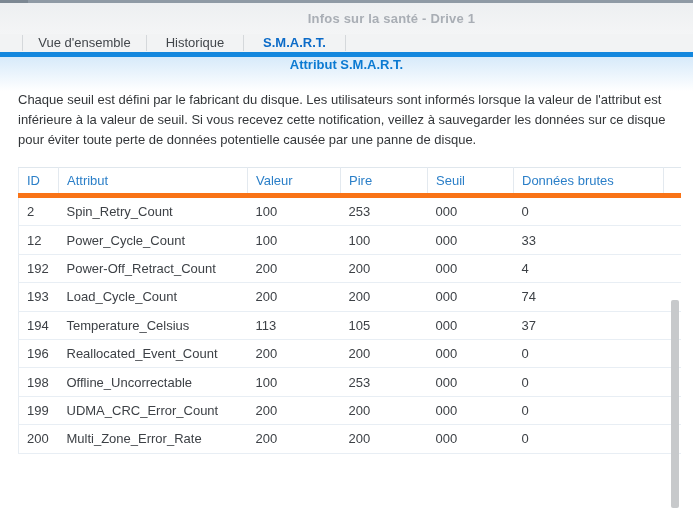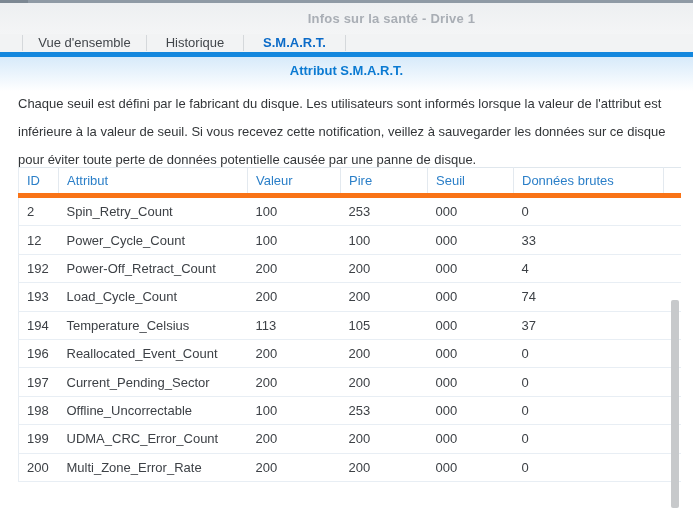--- a/index.html
+++ b/index.html
@@ -41,26 +41,26 @@
   .tab.active { color:#0c6bc8; font-weight:bold; }
   .accent-bar {
     position:absolute; top:52px; left:0; width:693px; height:5px;
     background:#1387de;
   }
   .hero {
     position:absolute; top:57px; left:0; width:693px; height:34px;
     background:linear-gradient(#d7eafa,#ffffff);
   }
   .section-title {
-    margin:0; padding-top:6px; text-align:center;
+    margin:0; text-align:center;
     font-size:13px; font-weight:bold; color:#0b7ad2;
   }
   .description {
     position:absolute; top:90px; left:18px; width:660px;
-    margin:0; line-height:28px; color:#333639;
+    margin:0; line-height:20px; color:#333639;
   }
   table.smart {
     position:absolute; top:167px; left:18px; width:662px;
     border-collapse:collapse; table-layout:fixed;
     border-left:1px solid #e7edf3;
     font-size:13px;
   }
   table.smart th {
     height:25px; text-align:left; font-weight:normal;
     color:#2b7fc8; padding:0 0 0 8px;
@@ -175,29 +175,20 @@
       <tr>
     <td>196</td>
     <td>Reallocated_Event_Count</td>
     <td>200</td>
     <td>200</td>
     <td>000</td>
     <td>0</td>
     <td></td>
   </tr>
       <tr>
-    <td>197</td>
-    <td>Current_Pending_Sector</td>
-    <td>200</td>
-    <td>200</td>
-    <td>000</td>
-    <td>0</td>
-    <td></td>
-  </tr>
-      <tr>
     <td>198</td>
     <td>Offline_Uncorrectable</td>
     <td>100</td>
     <td>253</td>
     <td>000</td>
     <td>0</td>
     <td></td>
   </tr>
       <tr>
     <td>199</td>

